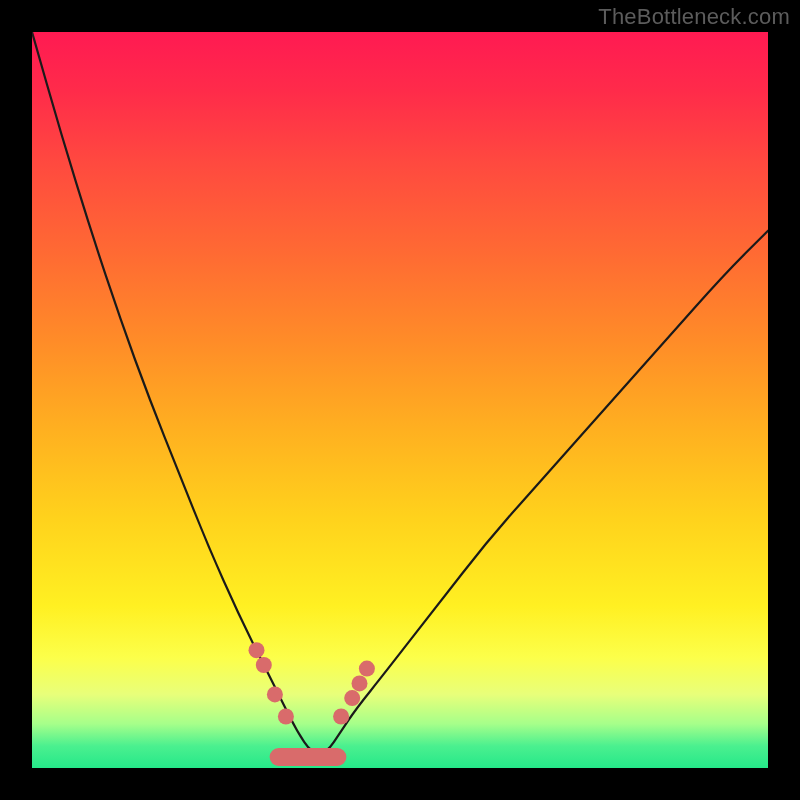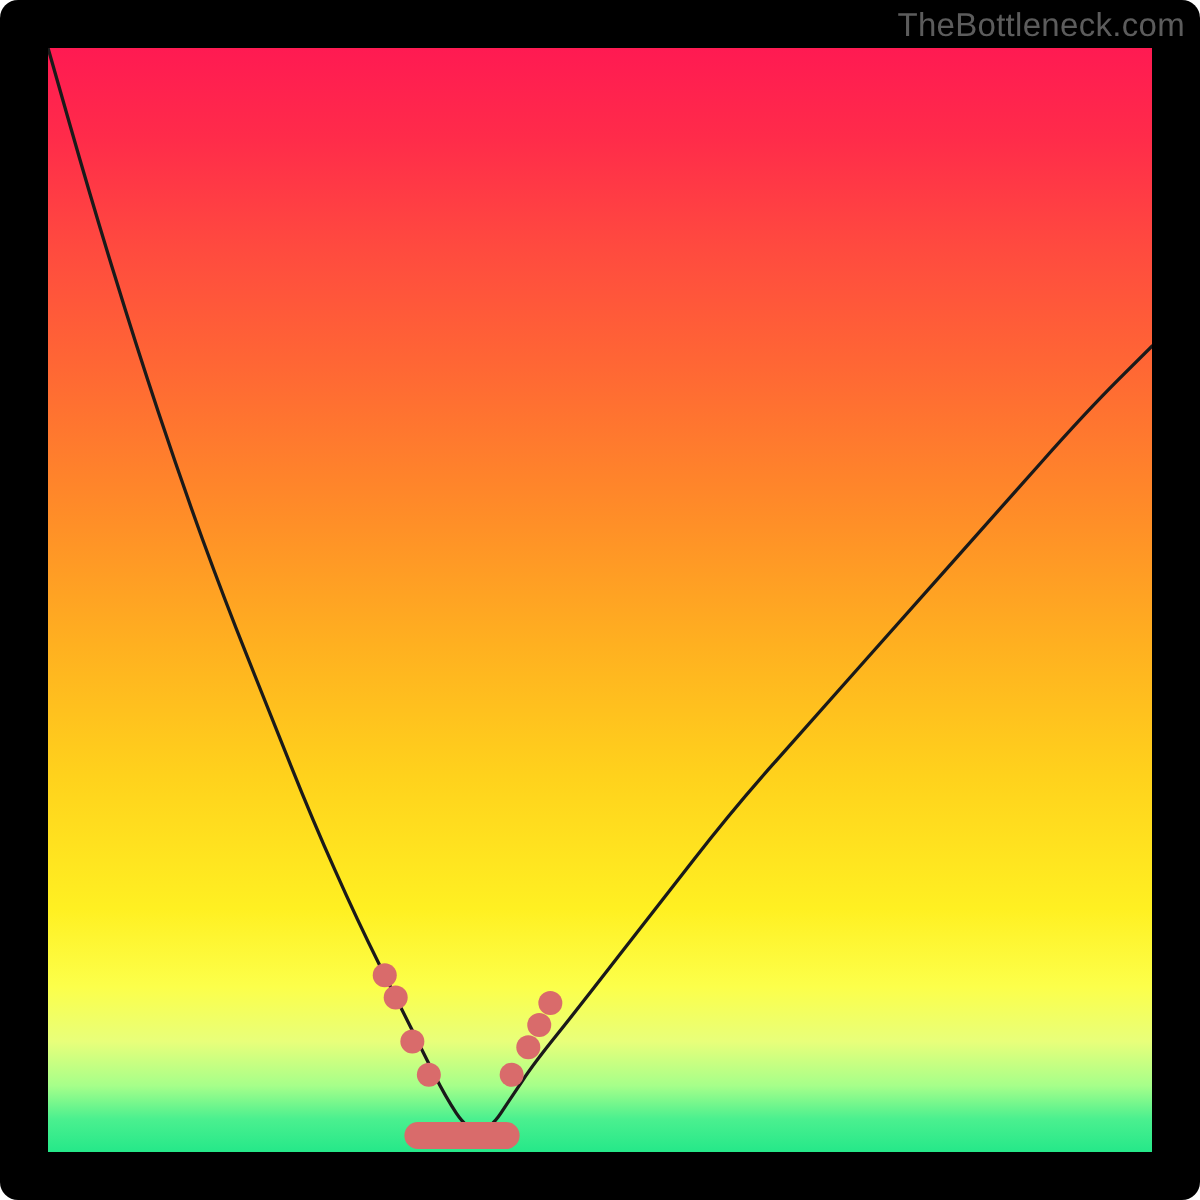--- a/index.html
+++ b/index.html
@@ -8,21 +8,20 @@
     width: 800px;
     height: 800px;
     overflow: hidden;
     font-family: Arial, Helvetica, sans-serif;
   }
   .outer {
     width: 800px;
     height: 800px;
     background: #000;
     position: relative;
-    border-radius: 12px;
   }
   .plotbox {
     position: absolute;
     left: 32px;
     top: 32px;
     width: 736px;
     height: 736px;
     overflow: hidden;
   }
   .gradient {

